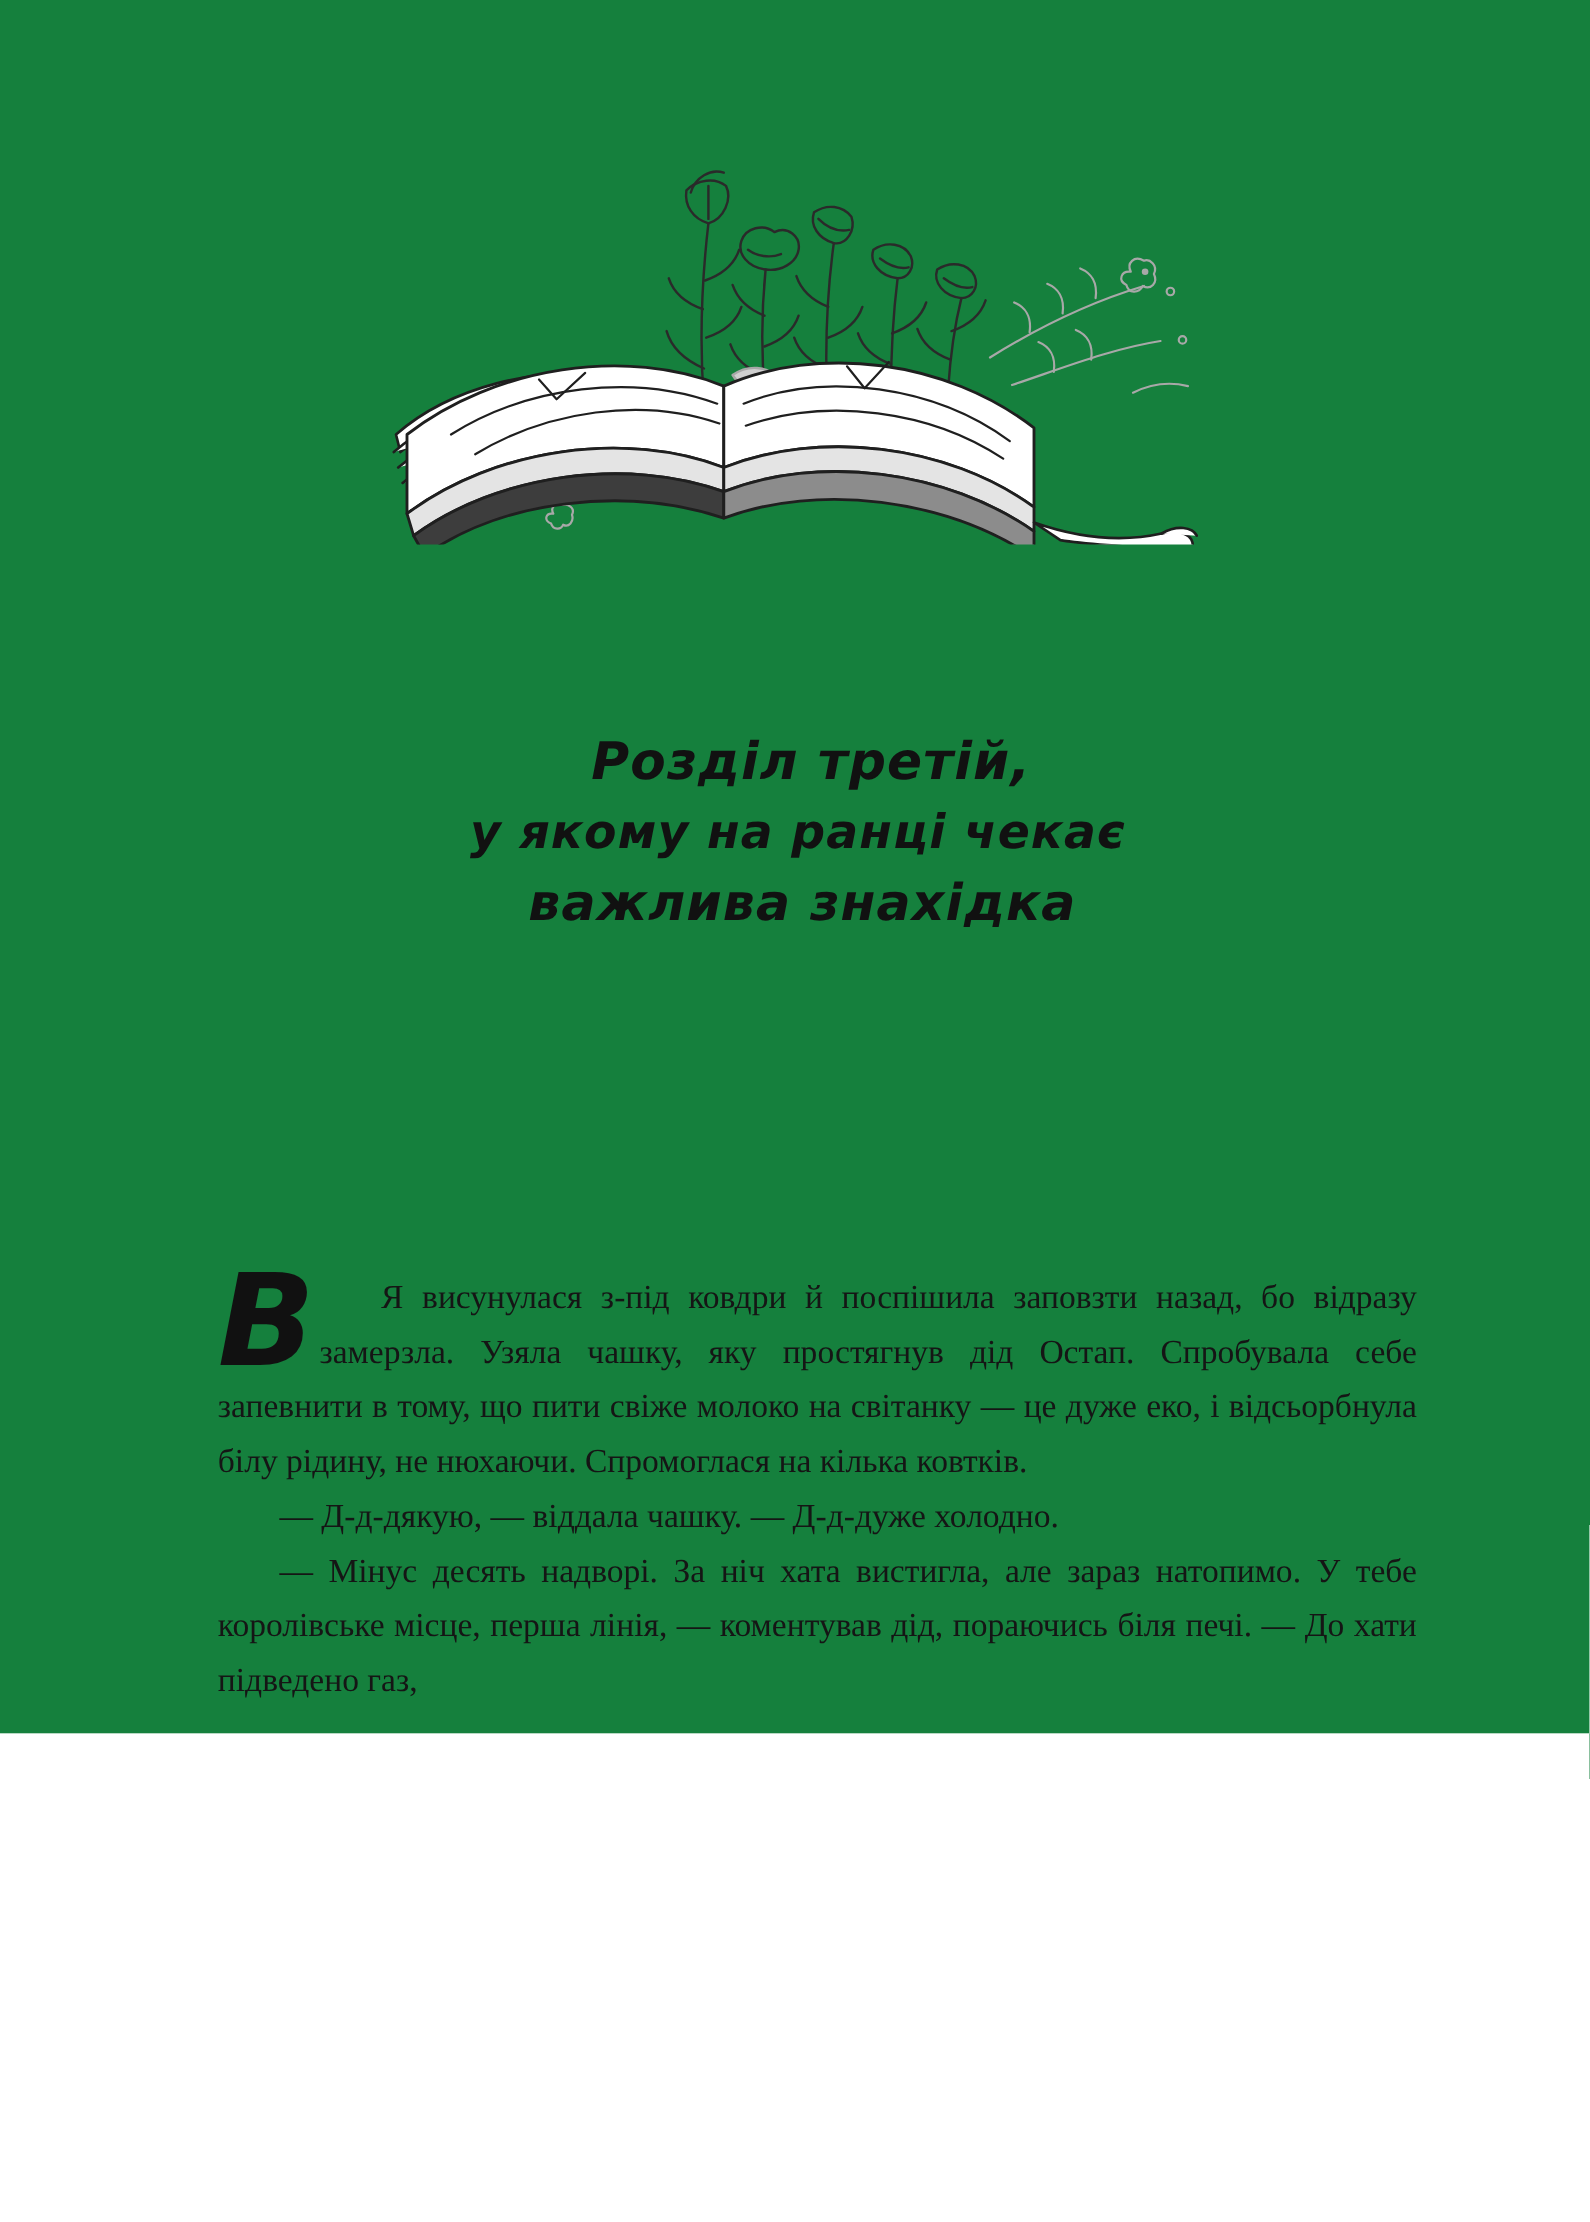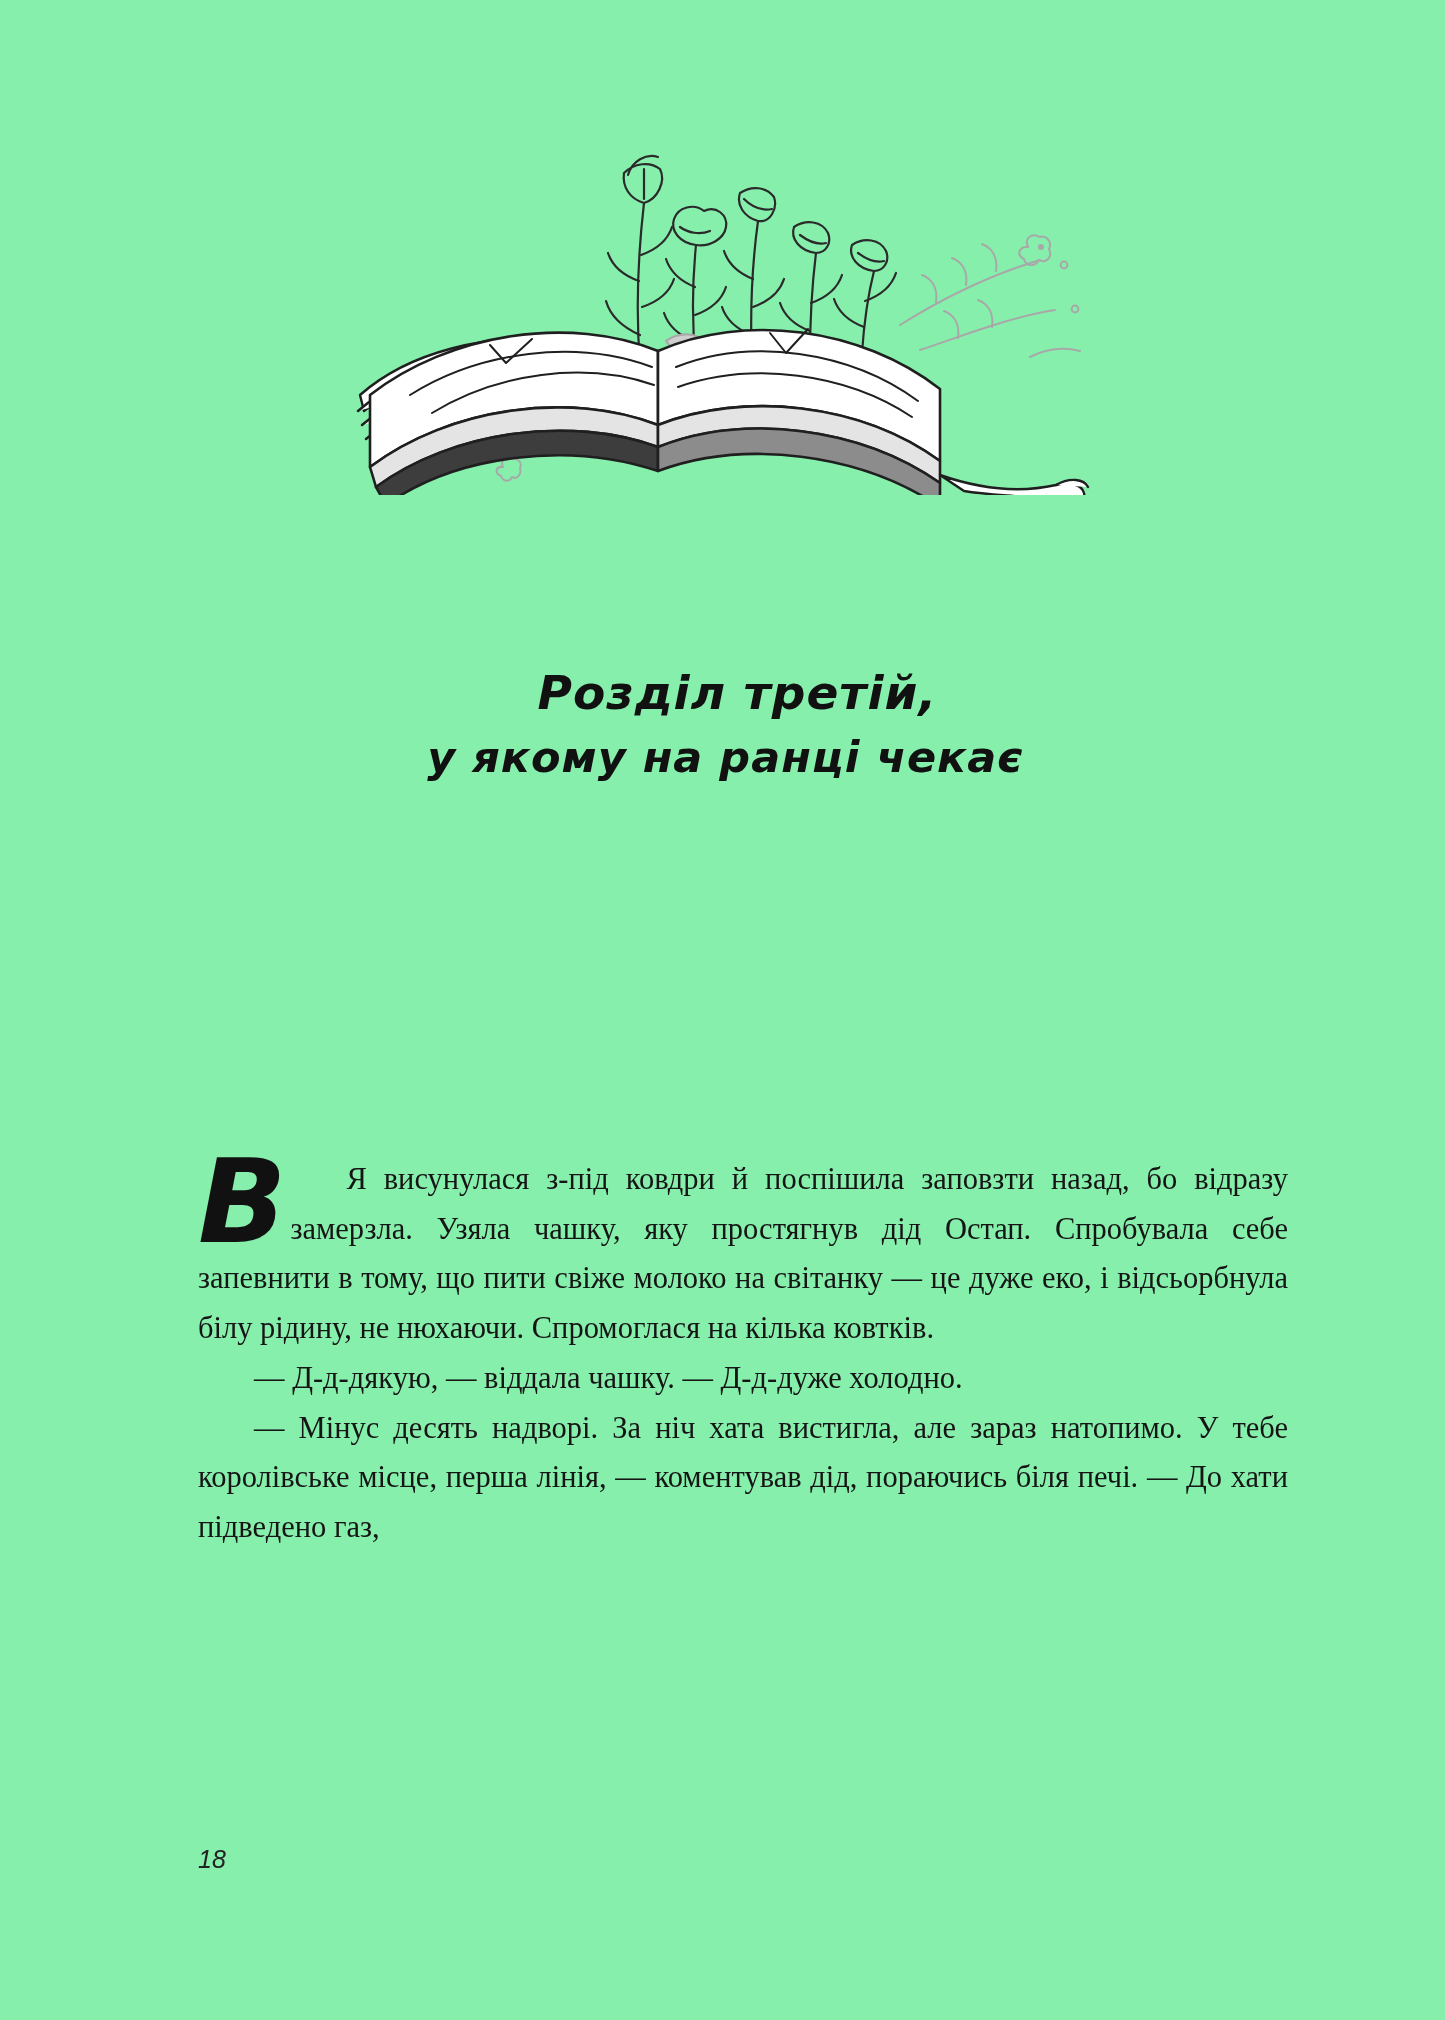--- a/index.html
+++ b/index.html
@@ -3,22 +3,22 @@
 <meta charset="utf-8">
 <style>
   html, body {
     margin: 0;
     padding: 0;
     background: #ffffff;
   }
   .page {
     position: relative;
     width: 1445px;
-    height: 2020px;
-    background: #86efac;
+    height: 1576px;
+    background: #15803d;
     margin: 0 auto;
     overflow: hidden;
     font-family: "Liberation Serif", serif;
     color: #1a1a1a;
   }
 
   
   .illustration {
     position: absolute;
     left: 340px;
@@ -226,20 +226,21 @@
           <path d="M600 380 C640 394 680 398 716 390 C730 386 742 390 744 398 C746 408 736 414 726 410 C700 400 660 402 624 396 Z"></path>
           <path d="M716 390 C730 382 744 384 748 392"></path>
         </g>
       </g>
     </svg>
   </div>
 
   <div class="chapter-heading">
     <div class="chapter-line chapter-line-1">Розділ третій,</div>
     <div class="chapter-line chapter-line-2">у якому на ранці чекає</div>
+    <div class="chapter-line chapter-line-3">важлива знахідка</div>
   </div>
 
   <div class="body-text">
     <p class="no-indent"><span class="dropcap">В</span></p>
     <p>Я висунулася з-під ковдри й поспішила заповзти назад, бо відразу замерзла. Узяла чашку, яку простягнув дід Остап. Спробувала себе запевнити в тому, що пити свіже молоко на світанку — це дуже еко, і відсьорбнула білу рідину, не нюхаючи. Спромоглася на кілька ковтків.</p>
     <p>— Д-д-дякую, — віддала чашку. — Д-д-дуже холодно.</p>
     <p>— Мінус десять надворі. За ніч хата вистигла, але зараз натопимо. У тебе королівське місце, перша лінія, — коментував дід, пораючись біля печі. — До хати підведено газ,</p>
   </div>
 
   <div class="page-number">18</div>

